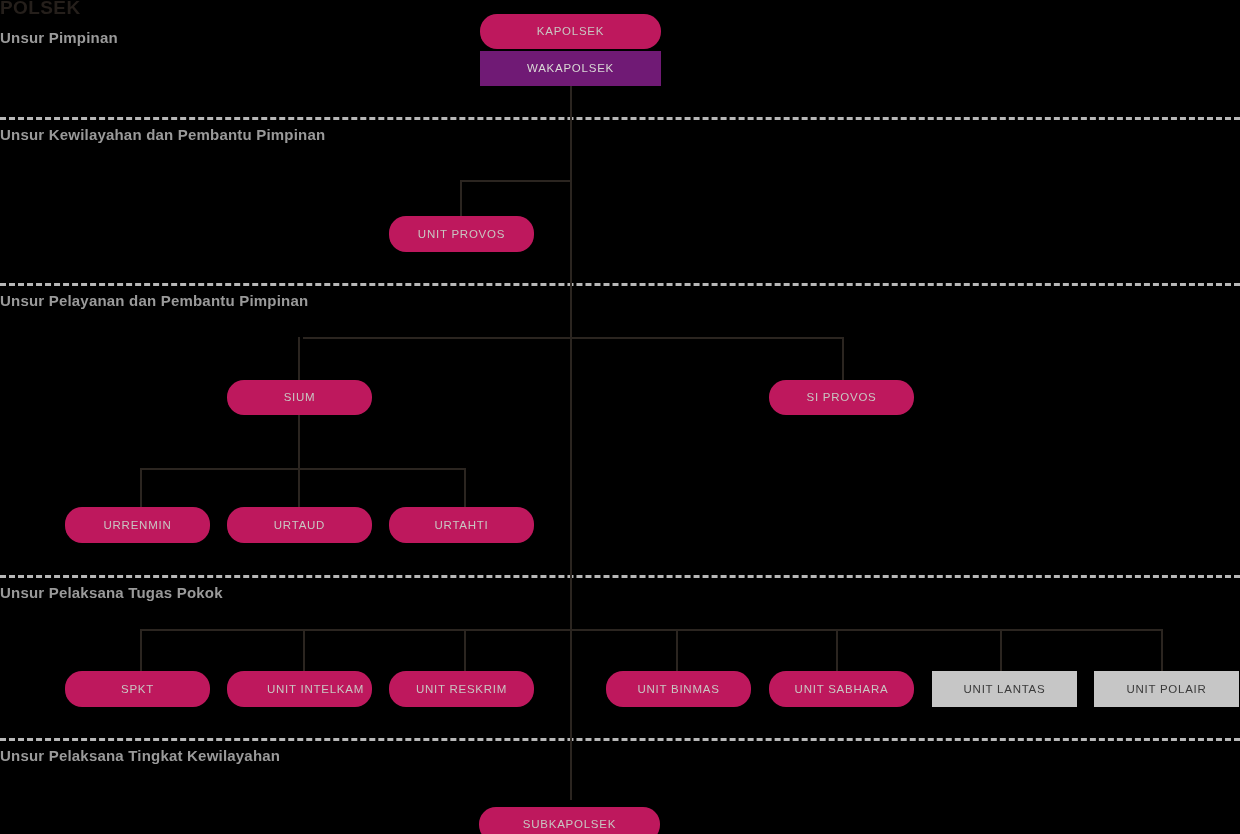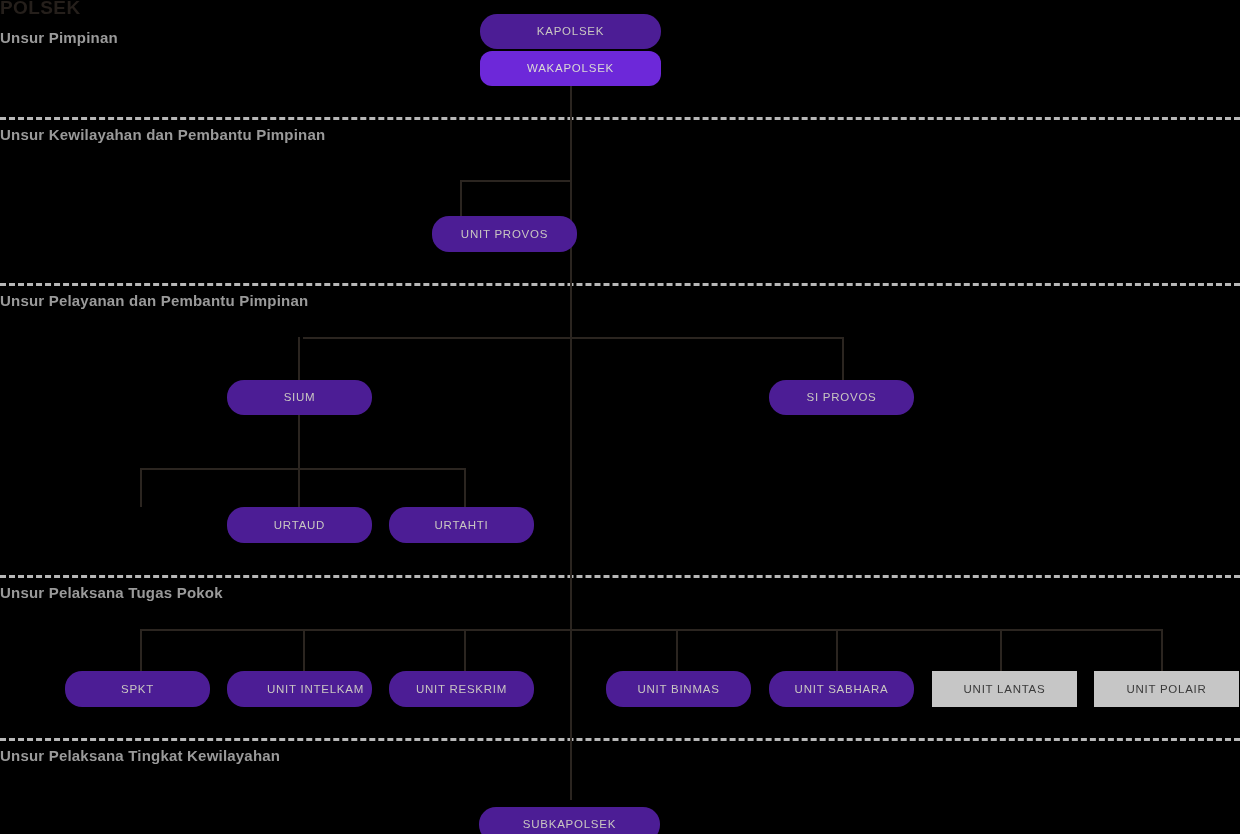--- a/index.html
+++ b/index.html
@@ -64,22 +64,22 @@
     display:flex;
     align-items:center;
     justify-content:center;
     box-sizing:border-box;
     font-size:11.5px;
     letter-spacing:.75px;
     text-align:center;
     line-height:1.1;
     white-space:nowrap;
   }
-  .node.dark{ background:#4c1d95; color:#c9c6c2;border-radius:17px; }
-  .node.mid { background:#6d28d9; color:#d9d7d5;border-radius:12px; }
+  .node.dark{ background:#be185d; color:#c9c6c2;border-radius:17px; }
+  .node.mid { background:#701a75; color:#d9d7d5; }
   .node.light{ background:#c6c6c6; color:#3a3a3a; }
 </style>
 </head>
 <body>
 
 <div id="chart">
 
   <div class="org-title">POLSEK</div>
 
   <div class="band-label" style="top:29px;">Unsur Pimpinan</div>
@@ -113,25 +113,26 @@
   <div class="vline" style="left:303px;  top:629px; height:42px;"></div>
   <div class="vline" style="left:464px;  top:629px; height:42px;"></div>
   <div class="vline" style="left:676px;  top:629px; height:42px;"></div>
   <div class="vline" style="left:836px;  top:629px; height:42px;"></div>
   <div class="vline" style="left:1000px; top:629px; height:42px;"></div>
   <div class="vline" style="left:1161px; top:629px; height:42px;"></div>
 
   <div class="node dark" style="left:480px; top:14px;  width:181px; height:35px;">KAPOLSEK</div>
   <div class="node mid" style="left:480px; top:51px;  width:181px; height:35px;">WAKAPOLSEK</div>
 
-  <div class="node dark" style="left:389px; top:216px; width:145px; height:36px;margin-left:43px;">UNIT PROVOS</div>
+  <div class="node dark" style="left:389px; top:216px; width:145px; height:36px;">UNIT PROVOS</div>
 
   <div class="node dark" style="left:227px; top:380px; width:145px; height:35px;">SIUM</div>
   <div class="node dark" style="left:769px; top:380px; width:145px; height:35px;">SI PROVOS</div>
 
+  <div class="node dark" style="left:65px;  top:507px; width:145px; height:36px;">URRENMIN</div>
   <div class="node dark" style="left:227px; top:507px; width:145px; height:36px;">URTAUD</div>
   <div class="node dark" style="left:389px; top:507px; width:145px; height:36px;">URTAHTI</div>
 
   <div class="node dark" style="left:65px;   top:671px; width:145px; height:36px;">SPKT</div>
   <div class="node dark" style="left:227px;  top:671px; width:145px; height:36px;padding-left:32px;">UNIT INTELKAM</div>
   <div class="node dark" style="left:389px;  top:671px; width:145px; height:36px;">UNIT RESKRIM</div>
   <div class="node dark" style="left:606px;  top:671px; width:145px; height:36px;">UNIT BINMAS</div>
   <div class="node dark" style="left:769px;  top:671px; width:145px; height:36px;">UNIT SABHARA</div>
   <div class="node light" style="left:932px;  top:671px; width:145px; height:36px;">UNIT LANTAS</div>
   <div class="node light" style="left:1094px; top:671px; width:145px; height:36px;">UNIT POLAIR</div>

